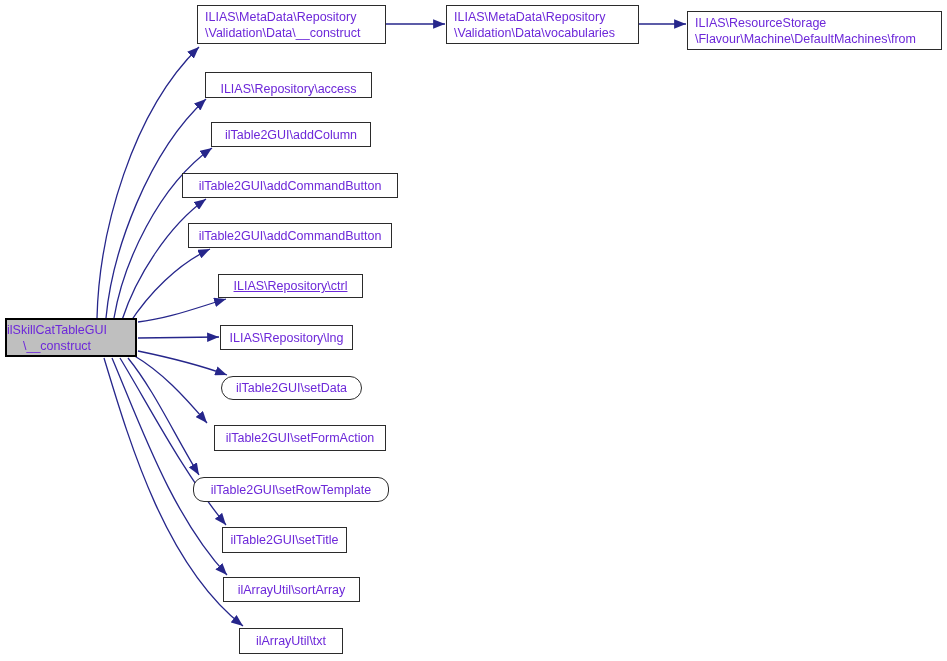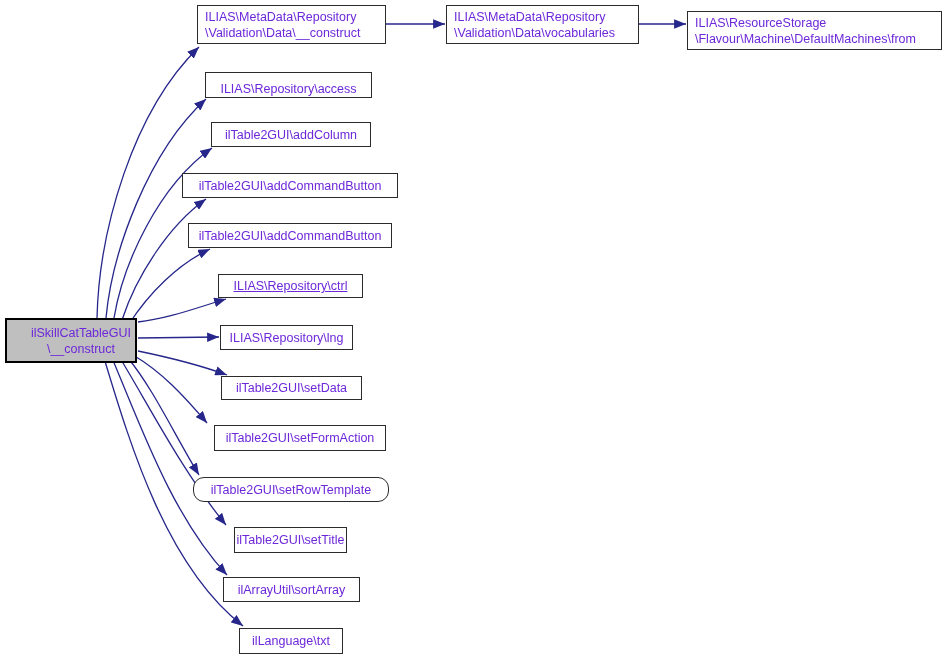--- a/index.html
+++ b/index.html
@@ -69,21 +69,21 @@
       <path d="M 133 355 C 162 372 184 396 207 423" marker-end="url(#arrow)"></path>
       <path d="M 128 358 C 154 390 174 434 199 475" marker-end="url(#arrow)"></path>
       <path d="M 120 358 C 148 404 184 474 226 525" marker-end="url(#arrow)"></path>
       <path d="M 112 358 C 140 424 172 516 227 575" marker-end="url(#arrow)"></path>
       <path d="M 104 358 C 130 444 166 566 243 626" marker-end="url(#arrow)"></path>
       <path d="M 386 24 L 445 24" marker-end="url(#arrow)"></path>
       <path d="M 639 24 L 686 24" marker-end="url(#arrow)"></path>
     </g>
   </svg>
 
-  <div class="node highlight two-line" style="left:5px; top:318px; width:132px; height:45px; justify-content:flex-end; padding-left:0;">
+  <div class="node highlight two-line" style="left:5px; top:318px; width:132px; height:39px; justify-content:flex-start; padding-left:0;">
     <span class="lbl" style="text-align:center;">ilSkillCatTableGUI
 \__construct</span>
   </div>
 
   <div class="node two-line" style="left:197px; top:5px; width:189px; height:39px;">
     <span class="lbl">ILIAS\MetaData\Repository
 \Validation\Data\__construct</span>
   </div>
 
   <div class="node two-line" style="left:446px; top:5px; width:193px; height:39px;">
@@ -113,37 +113,37 @@
   </div>
 
   <div class="node" style="left:218px; top:274px; width:145px; height:24px;text-decoration:underline;">
     <span class="lbl">ILIAS\Repository\ctrl</span>
   </div>
 
   <div class="node" style="left:220px; top:325px; width:133px; height:25px;">
     <span class="lbl">ILIAS\Repository\lng</span>
   </div>
 
-  <div class="node" style="left:221px; top:376px; width:141px; height:24px;">
+  <div class="node" style="left:221px; top:376px; width:141px; height:24px;border-radius:12px;">
     <span class="lbl">ilTable2GUI\setData</span>
   </div>
 
   <div class="node" style="left:214px; top:425px; width:172px; height:26px;">
     <span class="lbl">ilTable2GUI\setFormAction</span>
   </div>
 
   <div class="node" style="left:193px; top:477px; width:196px; height:25px;border-radius:11px;">
     <span class="lbl">ilTable2GUI\setRowTemplate</span>
   </div>
 
-  <div class="node" style="left:222px; top:527px; width:113px; height:26px;margin-left:12px;">
+  <div class="node" style="left:222px; top:527px; width:125px; height:26px;">
     <span class="lbl">ilTable2GUI\setTitle</span>
   </div>
 
   <div class="node" style="left:223px; top:577px; width:137px; height:25px;">
     <span class="lbl">ilArrayUtil\sortArray</span>
   </div>
 
   <div class="node" style="left:239px; top:628px; width:104px; height:26px;">
-    <span class="lbl">ilLanguage\txt</span>
+    <span class="lbl">ilArrayUtil\txt</span>
   </div>
 
 </div>
 
 </body></html>

